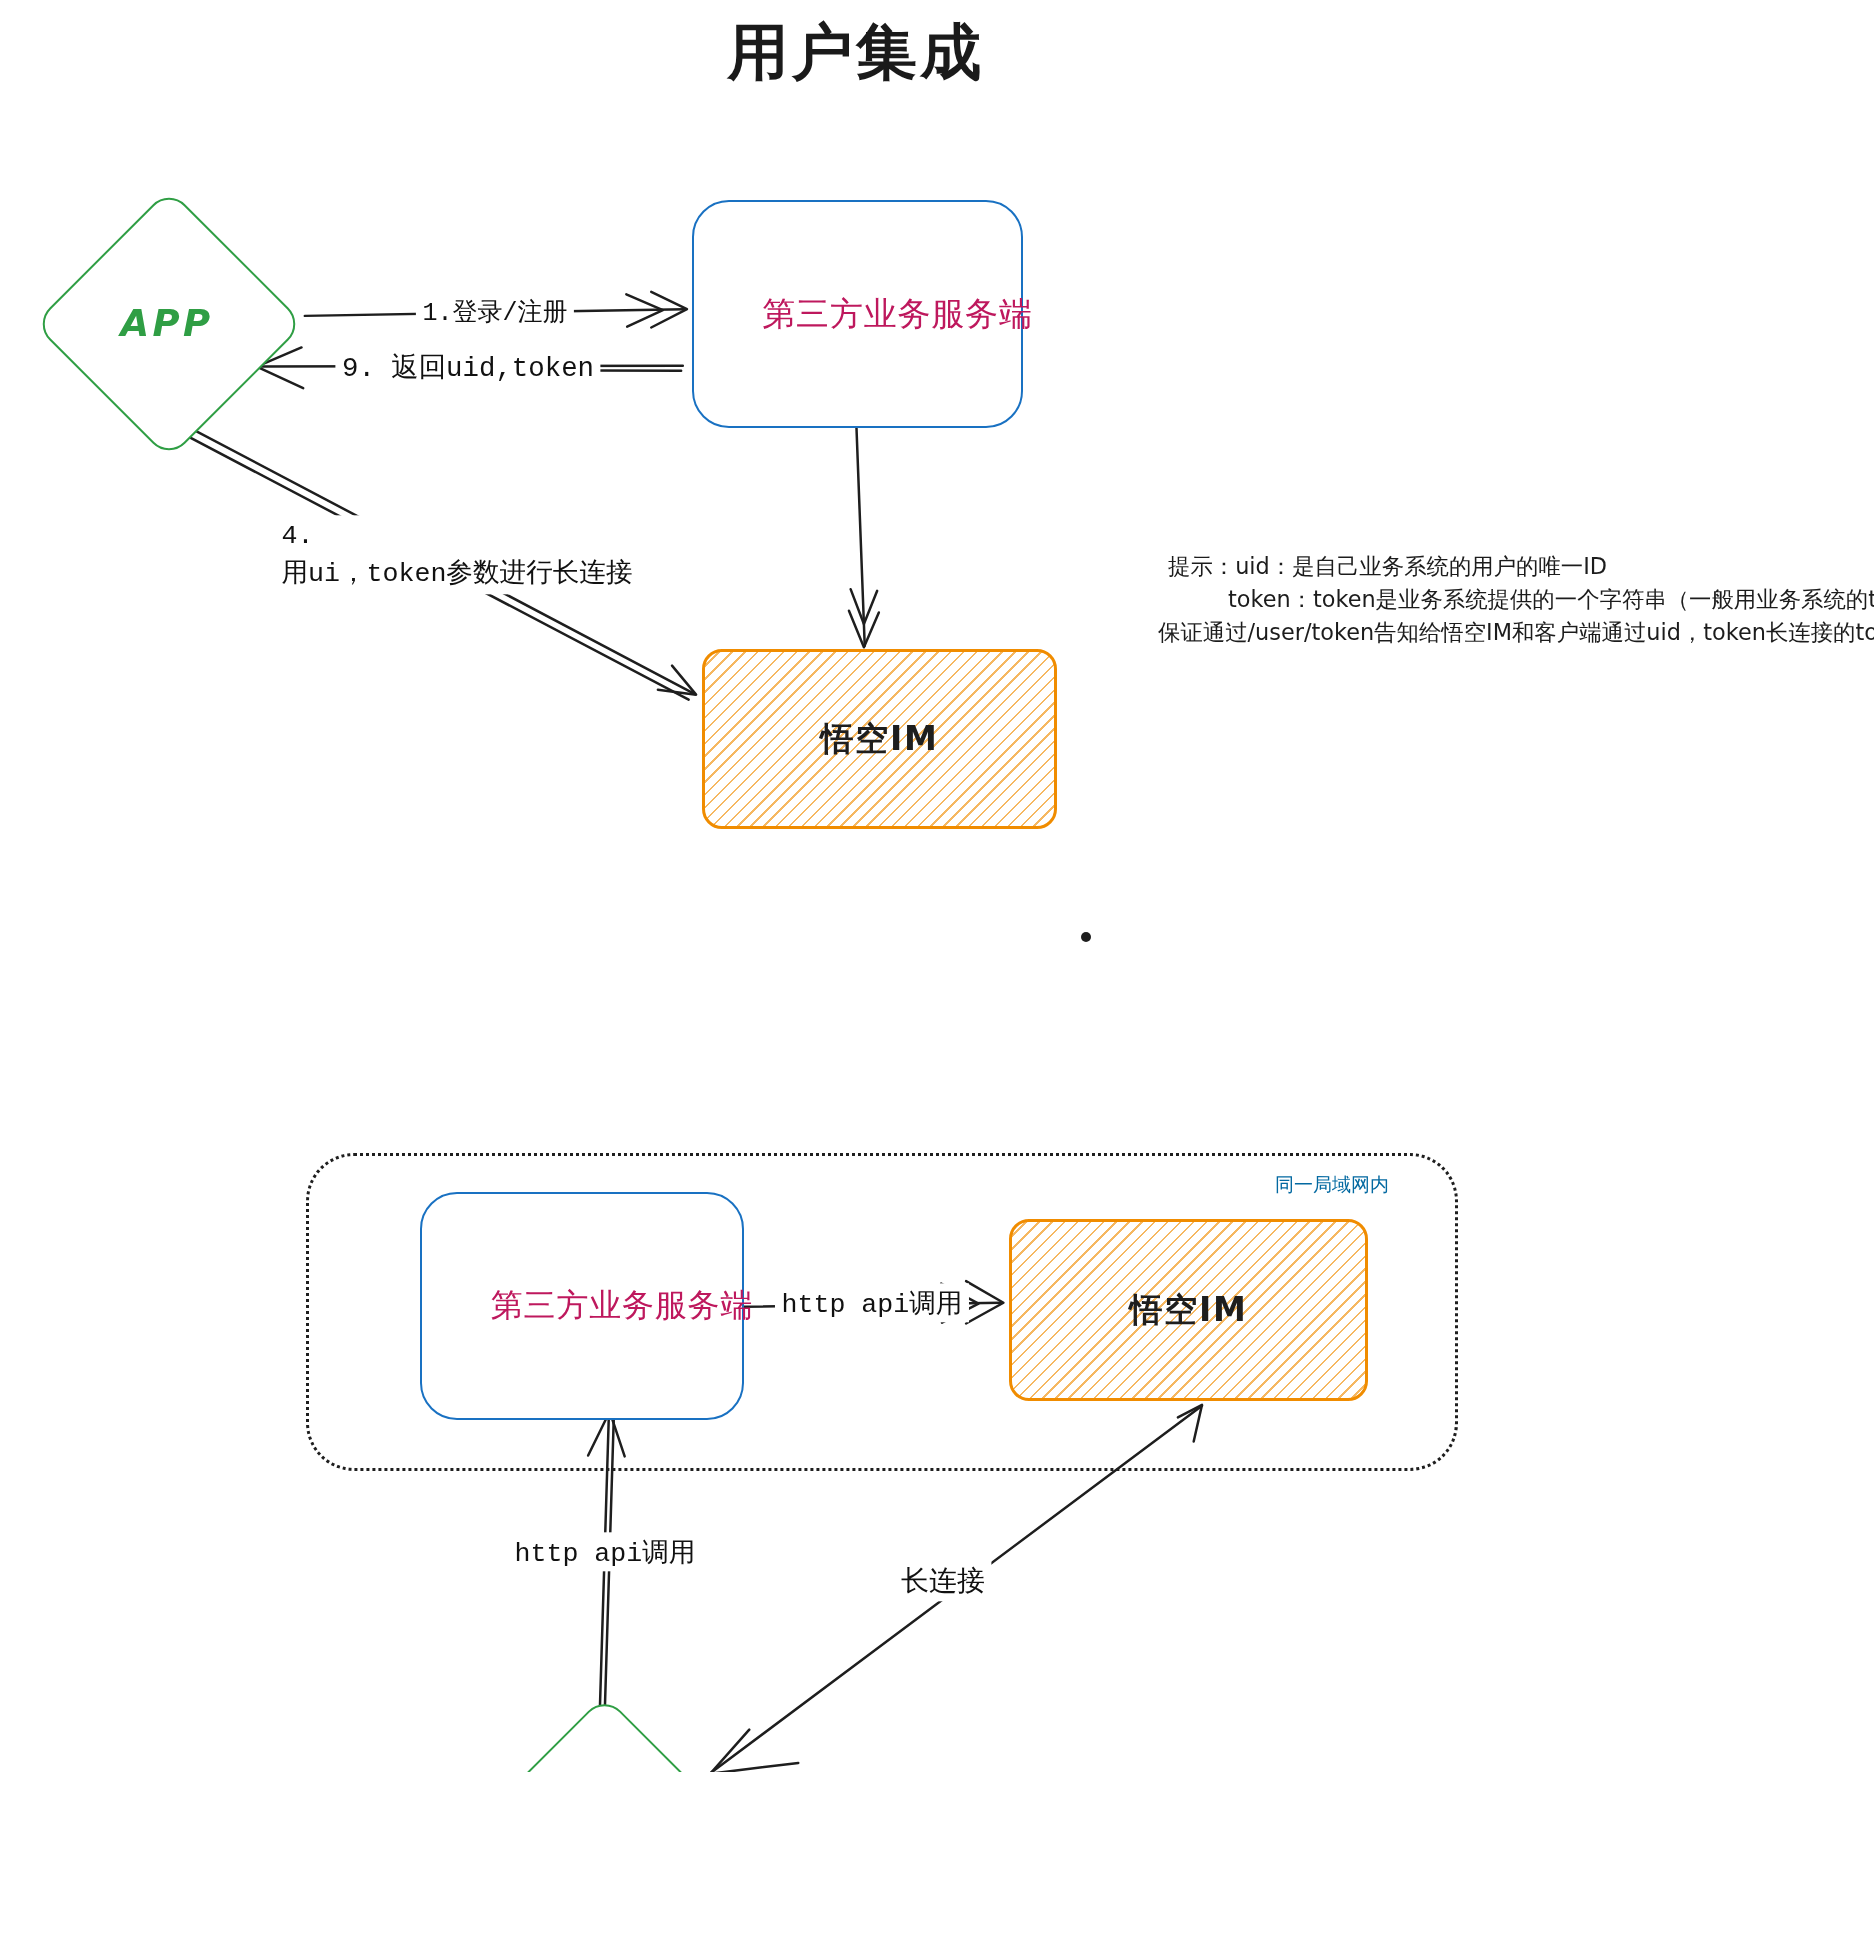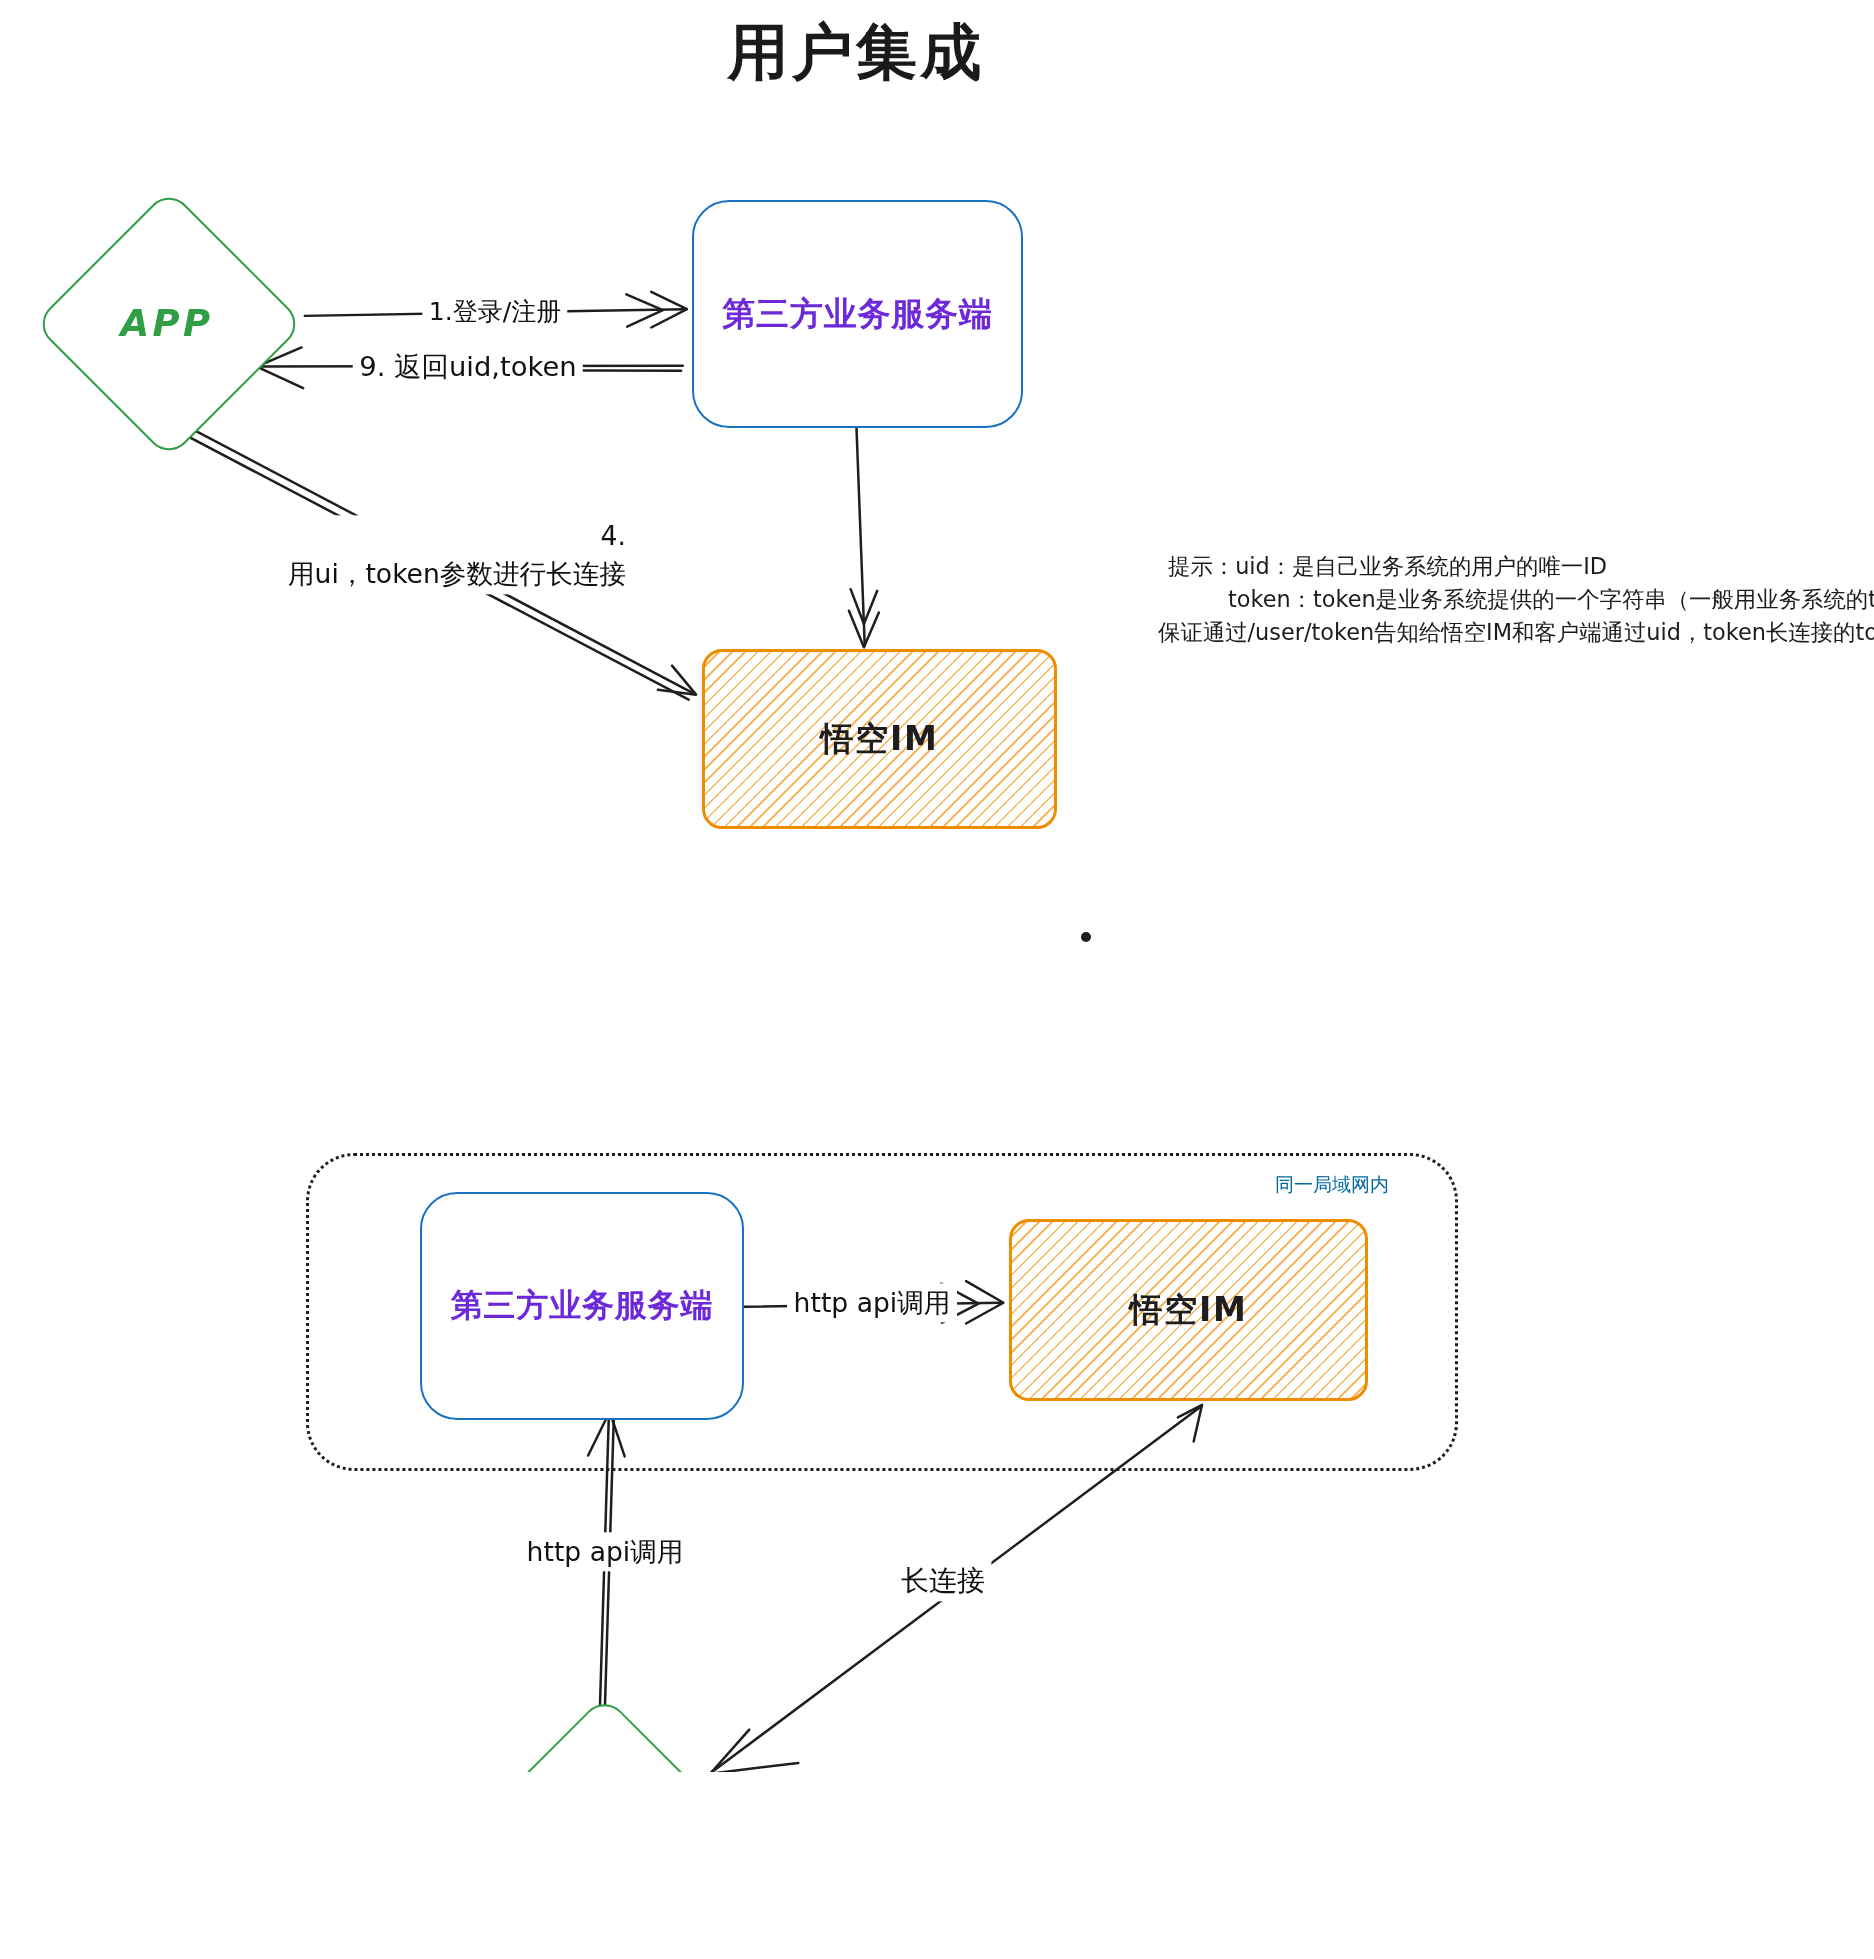--- a/index.html
+++ b/index.html
@@ -4,27 +4,27 @@
 <style>
   html,body{margin:0;padding:0;background:#ffffff;}
   #canvas{position:relative;width:1874px;height:1772px;background:#fff;overflow:hidden;
           font-family:"Liberation Sans","DejaVu Sans",sans-serif;color:#1e1e1e;}
   .abs{position:absolute;}
   .center{transform:translate(-50%,-50%);}
   .title{font-size:61px;font-weight:600;color:#1a1a1a;letter-spacing:3.3px;white-space:nowrap;}
   .hand{font-family:"DejaVu Sans","Liberation Sans",sans-serif;}
   .node-label{display:flex;align-items:center;justify-content:center;width:100%;height:100%;}
   .bluebox{border:2.5px solid #1971c2;border-radius:37px;background:#fff;}
-  .bluebox .node-label{color:#6d28d9;font-weight:700;font-size:33px;letter-spacing:0.8px;}
+  .bluebox .node-label{color:#be185d;font-weight:400;font-size:33px;letter-spacing:0.8px;padding-left:40px;}
   .hatchbox{border:3.3px solid #f08c00;border-radius:20px;background:#fff;
     background-image:repeating-linear-gradient(135deg, rgba(240,140,0,0.62) 0px, rgba(240,140,0,0.62) 1.7px, transparent 1.7px, transparent 9.1px);}
   .hatchbox .node-label{color:#1e1e1e;font-weight:700;font-size:33px;letter-spacing:1.7px;}
   .diamond{border:2.5px solid #2f9e44;border-radius:23px;background:#fff;transform:rotate(45deg);}
   .app-label{color:#2f9e44;font-weight:700;font-style:italic;font-size:37px;letter-spacing:3.3px;white-space:nowrap;}
-  .alabel{font-size:26px;color:#111;background:#fff;padding:1.7px 6.6px;white-space:nowrap;text-align:right;}
+  .alabel{font-size:26px;color:#111;background:#fff;padding:1.7px 6.6px;white-space:nowrap;text-align:left;font-family:Liberation Mono, monospace;}
   .alabel.two{line-height:33px;}
   .note{font-size:22.4px;line-height:33px;color:#1c1c1c;white-space:nowrap;}
   .lan{font-size:19px;color:#0369a1;white-space:nowrap;}
   .dot{width:10px;height:10px;border-radius:50%;background:#1e1e1e;}
   .dotted-rect{border:3.3px dotted #1e1e1e;border-radius:48px;background:transparent;}
   svg.connectors{position:absolute;left:0;top:0;pointer-events:none;}
   svg.connectors path{fill:none;stroke:#1e1e1e;stroke-width:3;stroke-linecap:round;stroke-linejoin:round;}
 </style>
 </head>
 <body>

